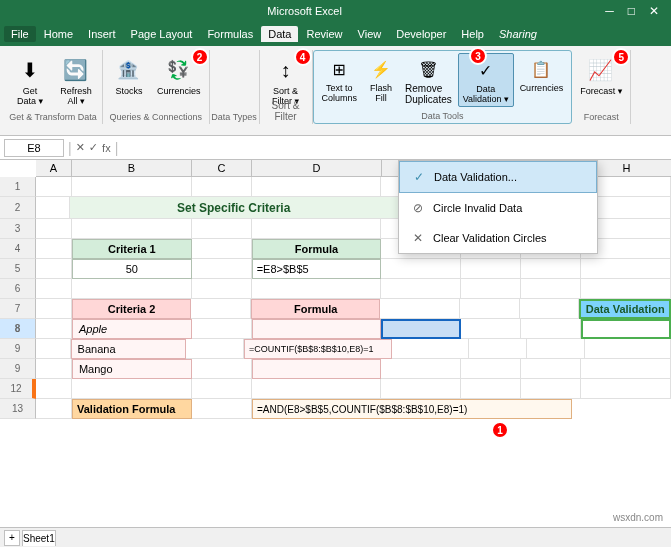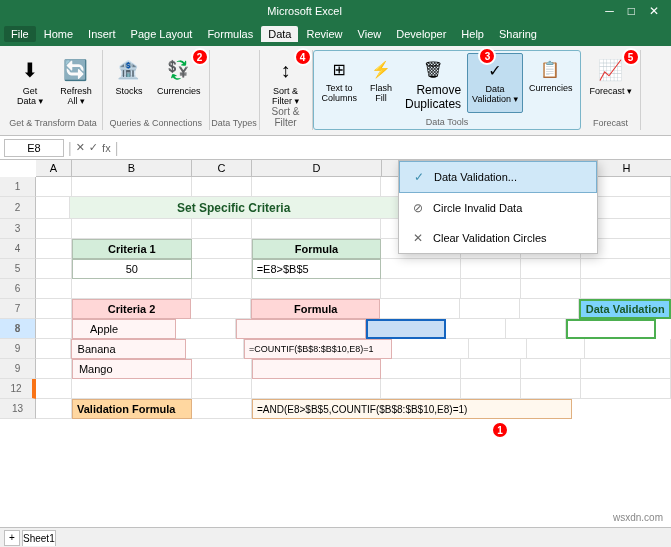--- a/index.html
+++ b/index.html
@@ -23,21 +23,21 @@
     <span style="padding:2px 7px; cursor:pointer; background:#1a5c38; border-radius:2px;">File</span>
     <span style="padding:2px 7px; cursor:pointer;">Home</span>
     <span style="padding:2px 7px; cursor:pointer;">Insert</span>
     <span style="padding:2px 7px; cursor:pointer;">Page Layout</span>
     <span style="padding:2px 7px; cursor:pointer;">Formulas</span>
     <span style="padding:2px 7px; cursor:pointer; background:#f3f3f3; color:#000; border-radius:2px 2px 0 0;">Data</span>
     <span style="padding:2px 7px; cursor:pointer;">Review</span>
     <span style="padding:2px 7px; cursor:pointer;">View</span>
     <span style="padding:2px 7px; cursor:pointer;">Developer</span>
     <span style="padding:2px 7px; cursor:pointer;">Help</span>
-    <span style="padding:2px 7px; cursor:pointer;">Sharing</span>
+    <span style="padding:2px 7px; cursor:pointer;font-style:italic;">Sharing</span>
   </div>
 
   <div style="background:#f3f3f3; border-bottom:1px solid #c0c0c0; padding:4px 0 0 4px; display:flex; flex-wrap:wrap; height:90px; overflow:hidden; position:relative;">
 
     <div style="display:flex; flex-direction:column; border-right:1px solid #d0d0d0; padding:2px 4px; min-width:70px; position:relative;">
       <div style="display:flex; gap:2px; flex:1; padding-bottom:14px;">
         <div style="display:flex; flex-direction:column; align-items:center; cursor:pointer; padding:2px 4px; border-radius:2px; min-width:44px;">
           <div style="width:32px; height:32px; display:flex; align-items:center; justify-content:center; font-size:20px;">⬇</div>
           <div style="font-size:9px; text-align:center;">Get<br>Data ▾</div>
         </div>
@@ -86,21 +86,21 @@
         <div style="display:flex; flex-direction:column; align-items:center; cursor:pointer; padding:2px 4px; border-radius:2px; min-width:38px;">
           <div style="width:28px; height:28px; display:flex; align-items:center; justify-content:center; font-size:16px;">⊞</div>
           <div style="font-size:9px; text-align:center;">Text to<br>Columns</div>
         </div>
         <div style="display:flex; flex-direction:column; align-items:center; cursor:pointer; padding:2px 4px; border-radius:2px; min-width:34px;">
           <div style="width:28px; height:28px; display:flex; align-items:center; justify-content:center; font-size:16px;">⚡</div>
           <div style="font-size:9px; text-align:center;">Flash<br>Fill</div>
         </div>
         <div style="display:flex; flex-direction:column; align-items:center; cursor:pointer; padding:2px 4px; border-radius:2px; min-width:38px;">
           <div style="width:28px; height:28px; display:flex; align-items:center; justify-content:center; font-size:16px;">🗑</div>
-          <div style="font-size:12px; text-align:right;">Remove<br>Duplicates</div>
+          <div style="font-size:10px; text-align:left;">Remove<br>Duplicates</div>
         </div>
 
         <div style="display:flex; flex-direction:column; align-items:center; cursor:pointer; padding:2px 4px; border-radius:2px; min-width:42px; background:#c0ddf0; border:1px solid #5090b0;">
           <div style="width:28px; height:28px; display:flex; align-items:center; justify-content:center; font-size:16px;">✓</div>
           <div style="font-size:9px; text-align:center;">Data<br>Validation ▾</div>
         </div>
         <div style="display:flex; flex-direction:column; align-items:center; cursor:pointer; padding:2px 4px; border-radius:2px; min-width:38px;">
           <div style="width:28px; height:28px; display:flex; align-items:center; justify-content:center; font-size:16px;">📋</div>
           <div style="font-size:9px; text-align:center;">Currencies</div>
         </div>
@@ -238,21 +238,21 @@
         <div style="width:130px; border:1px solid #e0b0b0; background:#ffd7d7; display:flex; align-items:center; justify-content:center; font-weight:bold; font-size:11px;">Formula</div>
         <div style="width:80px; border-right:1px solid #e0e0e0; border-bottom:1px solid #e0e0e0;"></div>
         <div style="width:60px; border-right:1px solid #e0e0e0; border-bottom:1px solid #e0e0e0;"></div>
         <div style="width:60px; border-right:1px solid #e0e0e0; border-bottom:1px solid #e0e0e0;"></div>
         <div style="width:92px; border:2px solid #4caf50; background:#7dd3fc; display:flex; align-items:center; justify-content:center; font-weight:bold; font-size:11px; color:#1a5928;">Data Validation</div>
       </div>
 
       <div style="display:flex; height:20px;">
         <div style="width:36px; min-width:36px; background:#d0e8ff; border-right:1px solid #c0c0c0; border-bottom:1px solid #e0e0e0; text-align:center; font-size:10px; color:#666; display:flex; align-items:center; justify-content:center; font-weight:bold;">8</div>
         <div style="width:36px; border-right:1px solid #e0e0e0; border-bottom:1px solid #e0e0e0;"></div>
-        <div style="width:104px; border:1px solid #e0b0b0; background:#fff5f5; display:flex; align-items:center; padding:0 17px; font-size:11px;">Apple</div>
+        <div style="width:120px; border:1px solid #e0b0b0; background:#fff5f5; display:flex; align-items:center; padding:0 6px; font-size:11px;font-style:italic;">Apple</div>
         <div style="width:60px; border-right:1px solid #e0e0e0; border-bottom:1px solid #e0e0e0;"></div>
         <div style="width:130px; border:1px solid #e0b0b0; background:#fff5f5; font-size:11px; padding:0 4px; display:flex; align-items:center;"></div>
         <div style="width:80px; border:2px solid #1565c0; background:#c8def5; display:flex; align-items:center; padding:0 4px; font-size:11px;"></div>
         <div style="width:60px; border-right:1px solid #e0e0e0; border-bottom:1px solid #e0e0e0;"></div>
         <div style="width:60px; border-right:1px solid #e0e0e0; border-bottom:1px solid #e0e0e0;"></div>
         <div style="width:90px; border:2px solid #4caf50; background:white; display:flex; align-items:center; padding:0 4px;"></div>
       </div>
 
       <div style="display:flex; height:20px;">
         <div style="width:36px; min-width:36px; background:#f0f0f0; border-right:1px solid #c0c0c0; border-bottom:1px solid #e0e0e0; text-align:center; font-size:10px; color:#666; display:flex; align-items:center; justify-content:center;">9</div>

